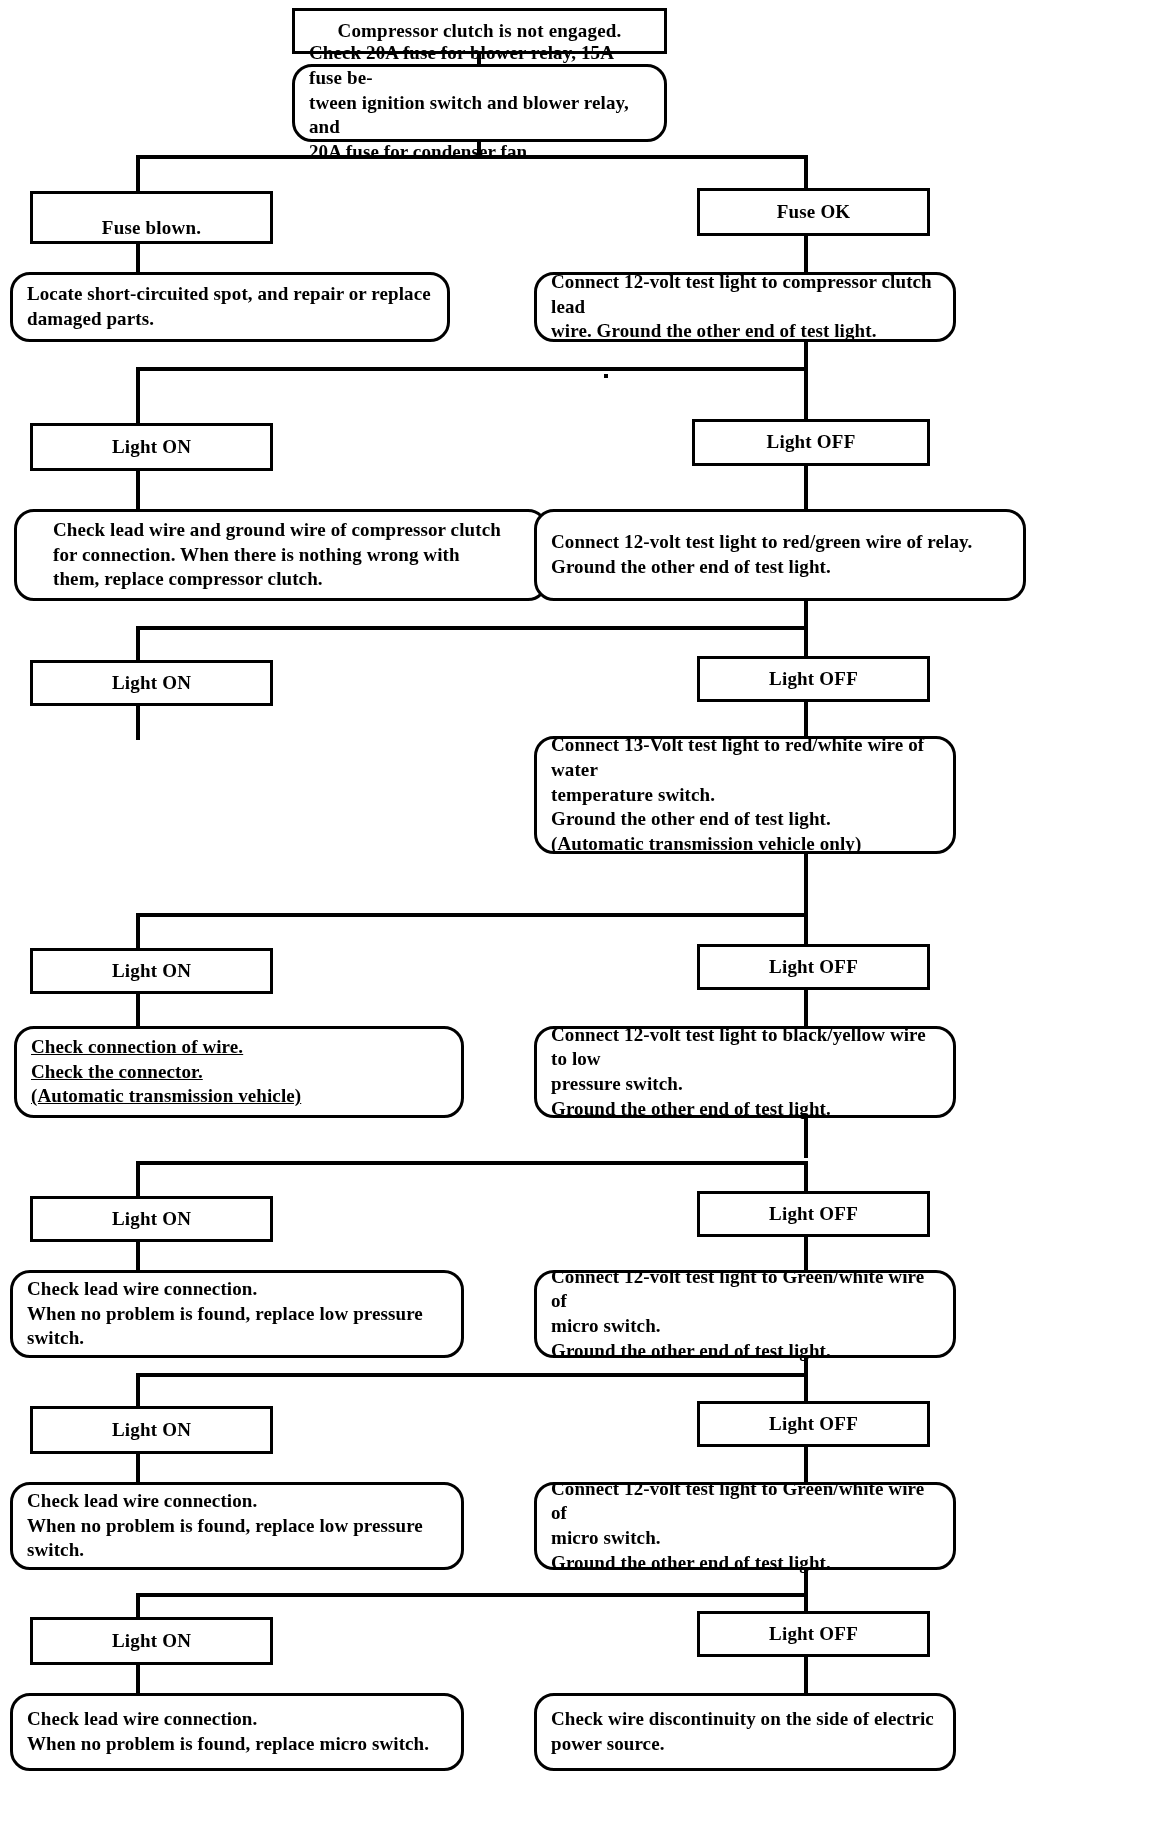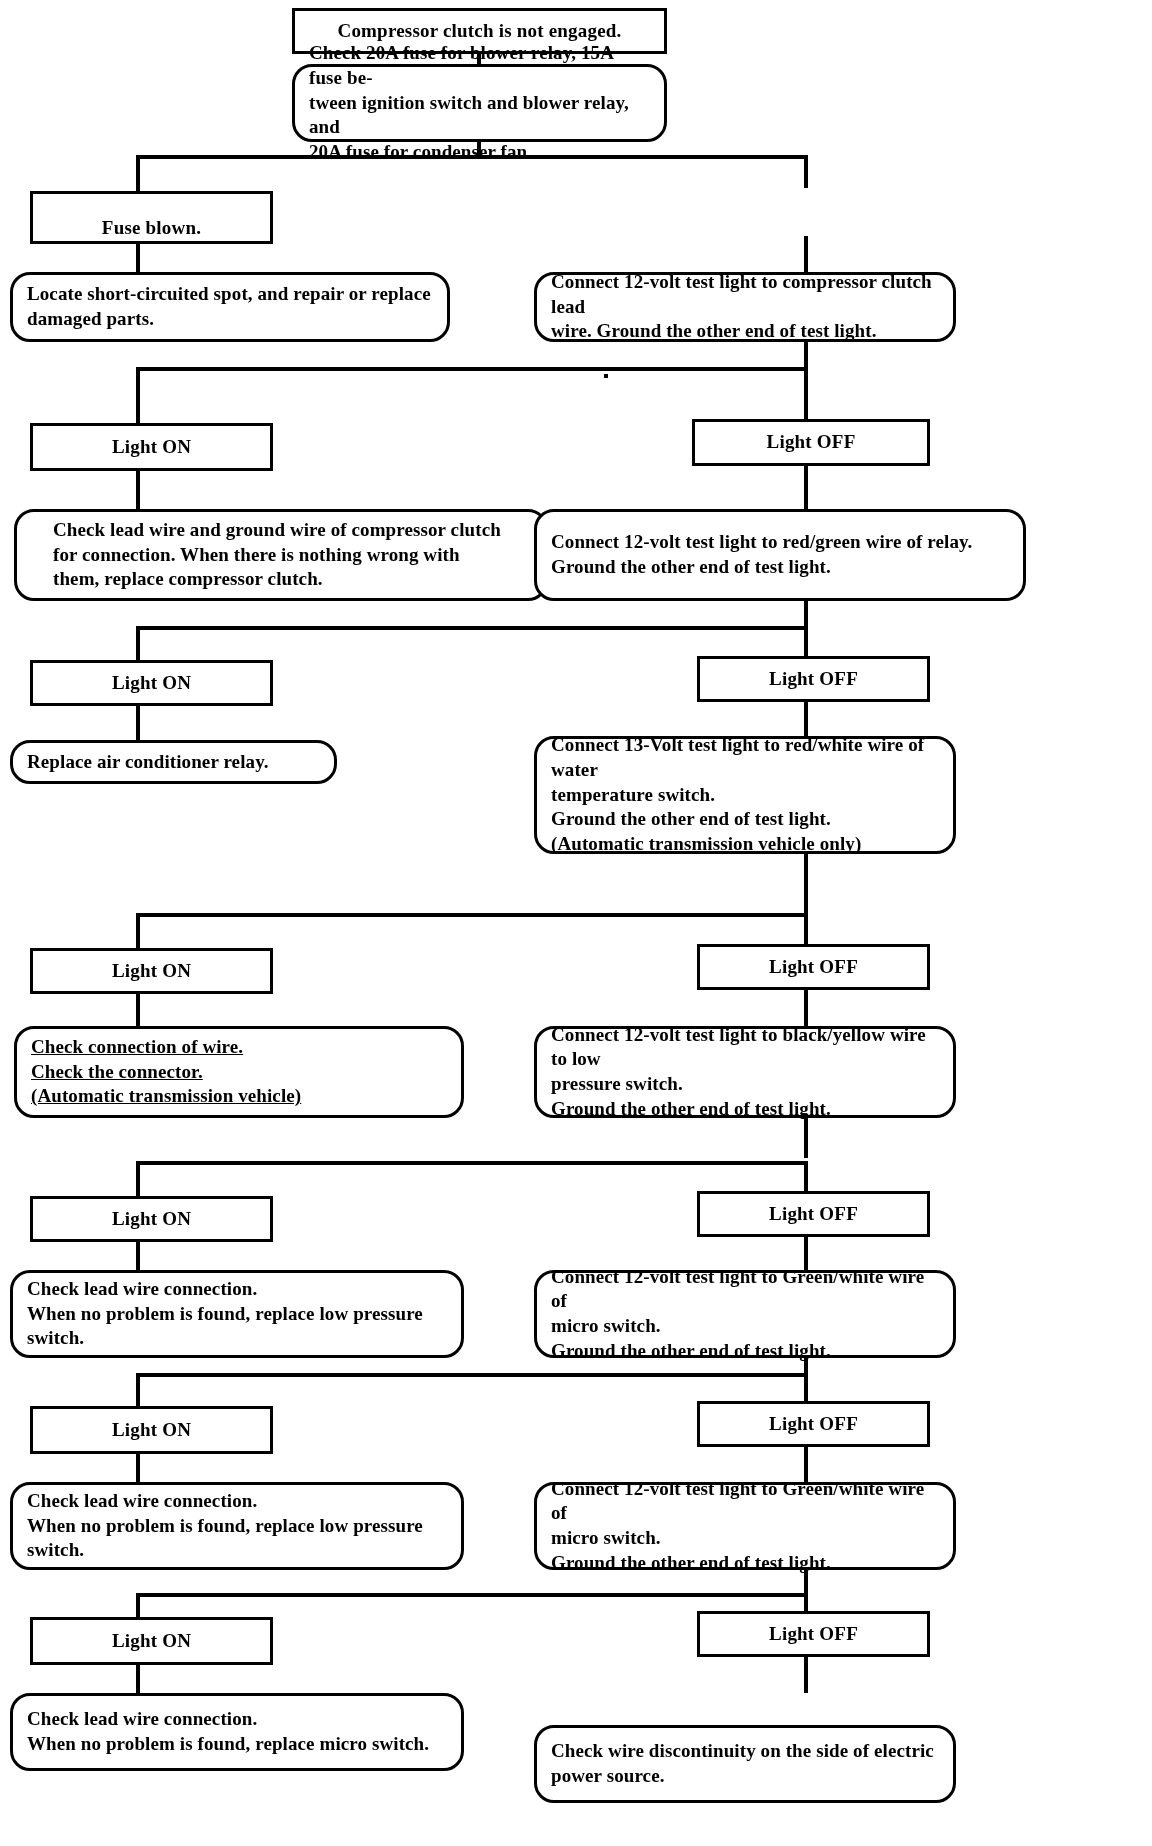--- a/index.html
+++ b/index.html
@@ -86,20 +86,23 @@
 
   <div class="ln vl" style="left:477px; top:142px; width:4px; height:16px;"></div>
   <div class="ln hl" style="left:136px; top:155px; width:672px; height:4px;"></div>
   <div class="ln vl" style="left:136px; top:155px; width:4px; height:36px;"></div>
   <div class="ln vl" style="left:804px; top:155px; width:4px; height:33px;"></div>
 
   <div class="box center" style="left:30px; top:191px; width:243px; height:53px;align-items:flex-end;">
     <span class="txt">Fuse blown.</span>
   </div>
 
+  <div class="box center" style="left:697px; top:188px; width:233px; height:48px;">
+    <span class="txt">Fuse OK</span>
+  </div>
 
   <div class="ln vl" style="left:136px; top:244px; width:4px; height:28px;"></div>
 
   <div class="ln vl" style="left:804px; top:236px; width:4px; height:36px;"></div>
 
   <div class="box para" style="left:10px; top:272px; width:440px; height:70px;">
     <span class="txt">Locate short-circuited spot, and repair or replace
 damaged parts.</span>
   </div>
 
@@ -144,23 +147,20 @@
   <div class="box center" style="left:30px; top:660px; width:243px; height:46px;">
     <span class="txt">Light ON</span>
   </div>
   <div class="box center" style="left:697px; top:656px; width:233px; height:46px;">
     <span class="txt">Light OFF</span>
   </div>
 
   <div class="ln vl" style="left:136px; top:706px; width:4px; height:34px;"></div>
   <div class="ln vl" style="left:804px; top:702px; width:4px; height:34px;"></div>
 
-  <div class="box para" style="left:10px; top:740px; width:327px; height:44px;">
-    <span class="txt">Replace air conditioner relay.</span>
-  </div>
 
   <div class="box para" style="left:534px; top:736px; width:422px; height:118px;">
     <span class="txt">Connect 13-Volt test light to red/white wire of water
 temperature switch.
 Ground the other end of test light.
 (Automatic transmission vehicle only)</span>
   </div>
 
   <div class="ln vl" style="left:804px; top:854px; width:4px; height:62px;"></div>
   <div class="ln hl" style="left:136px; top:913px; width:672px; height:4px;"></div>
@@ -256,18 +256,18 @@
   </div>
 
   <div class="ln vl" style="left:136px; top:1665px; width:4px; height:28px;"></div>
   <div class="ln vl" style="left:804px; top:1657px; width:4px; height:36px;"></div>
 
   <div class="box para" style="left:10px; top:1693px; width:454px; height:78px;">
     <span class="txt">Check lead wire connection.
 When no problem is found, replace micro switch.</span>
   </div>
 
-  <div class="box para" style="left:534px; top:1693px; width:422px; height:78px;margin-top:32px;">
+  <div class="box para" style="left:534px; top:1693px; width:422px; height:78px;">
     <span class="txt">Check wire discontinuity on the side of electric
 power source.</span>
   </div>
 
 </div>
 
 </body></html>

